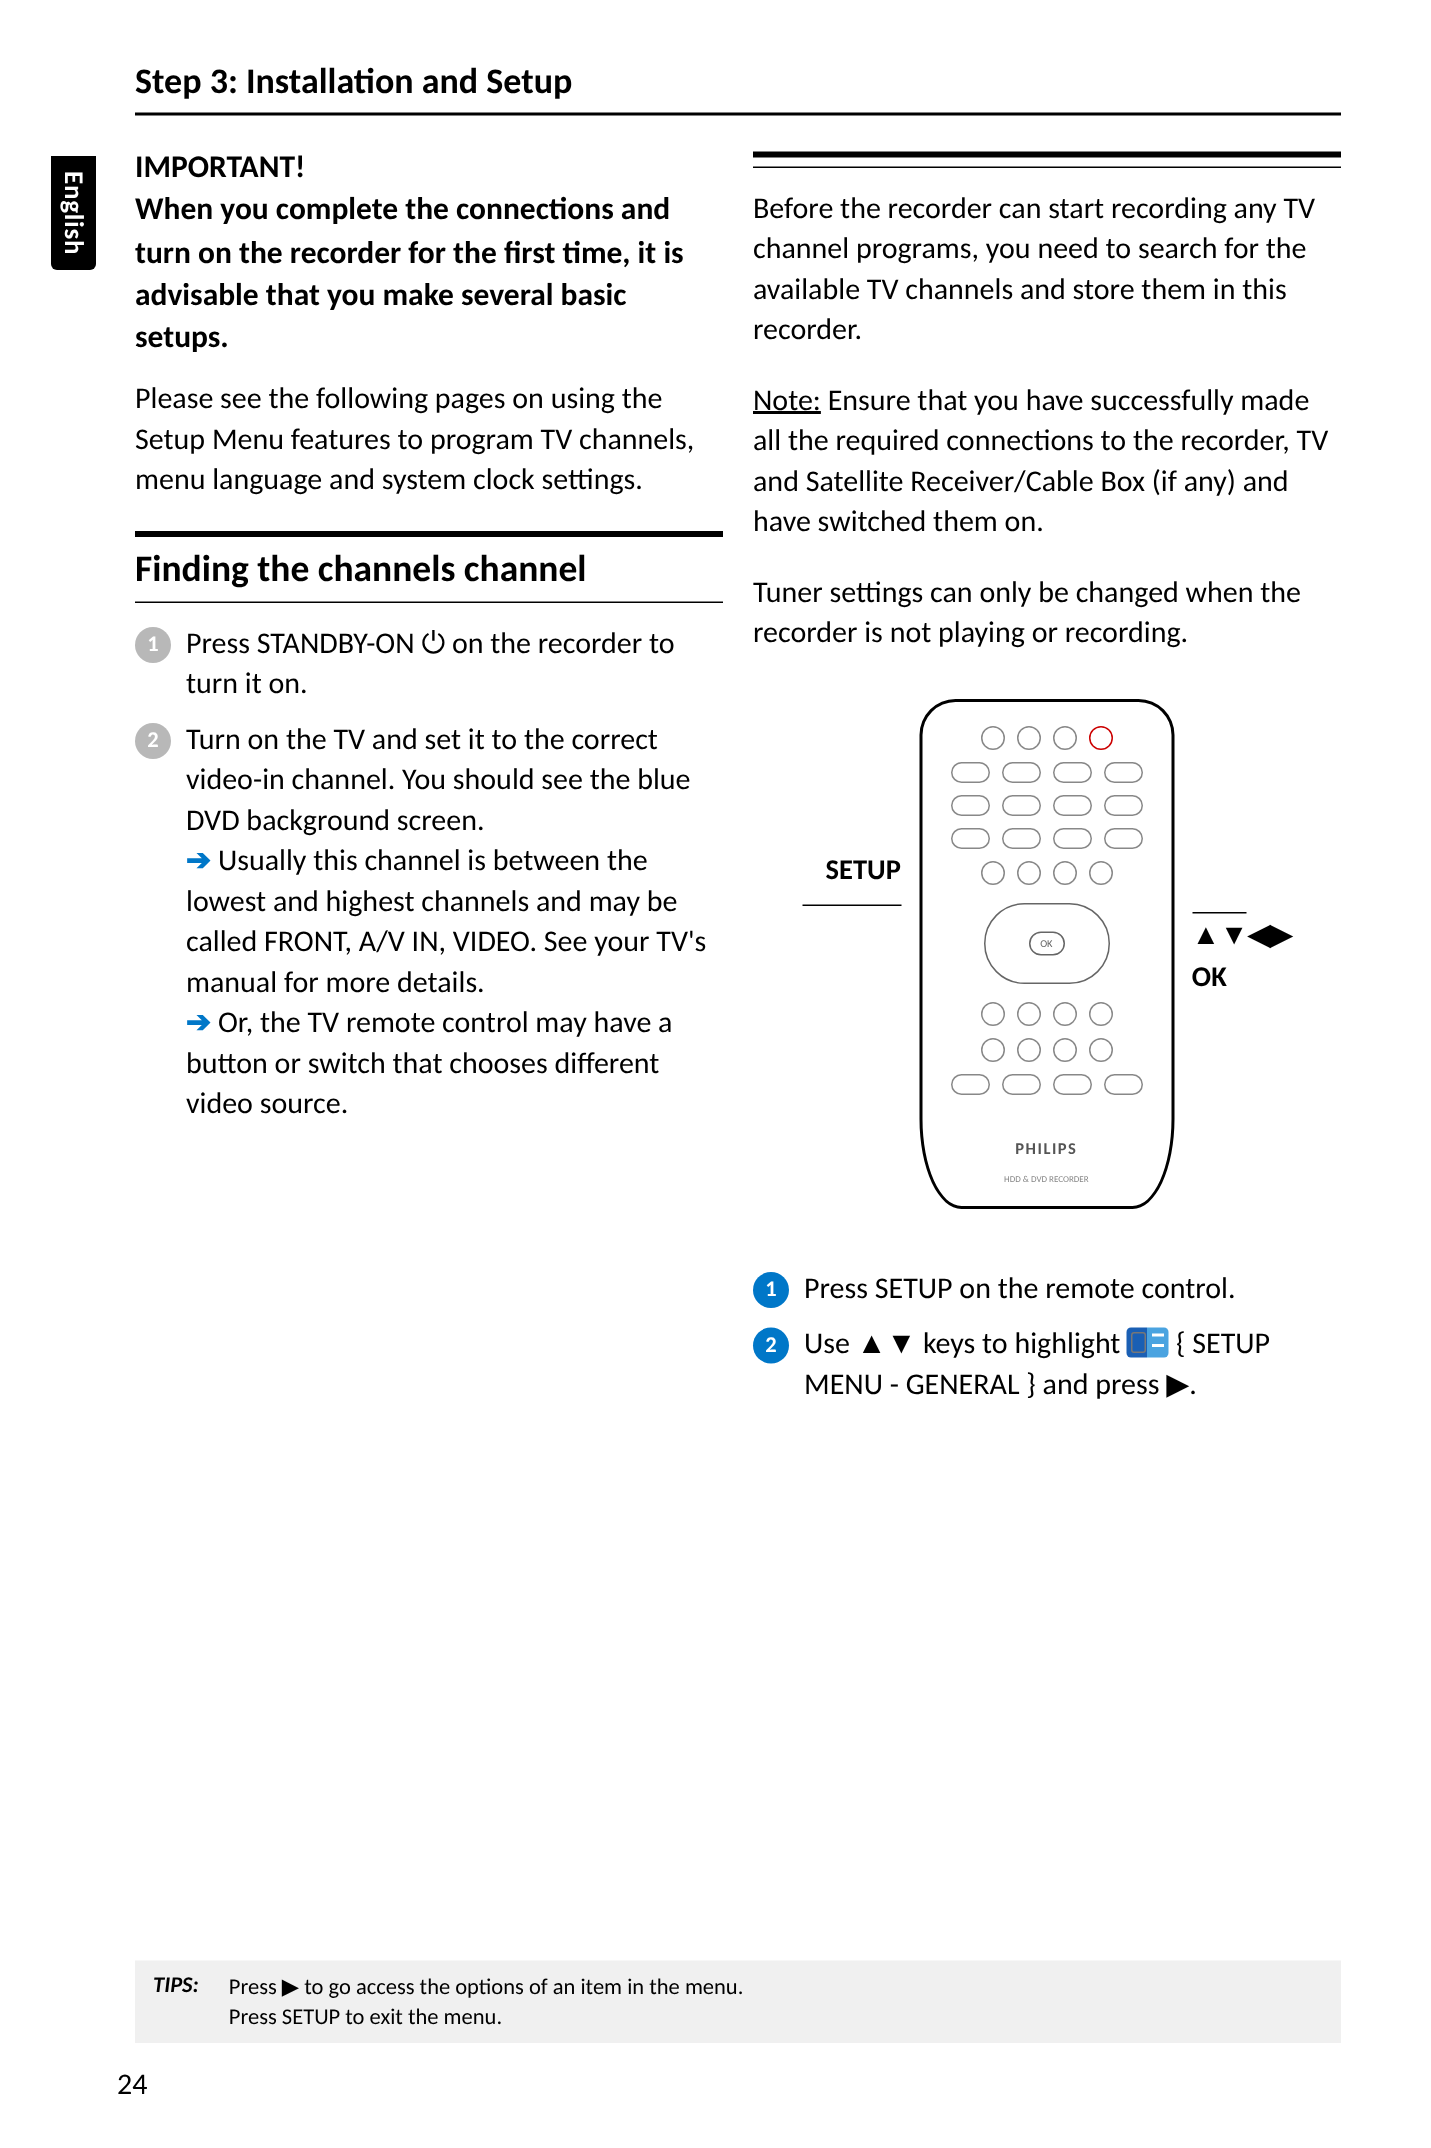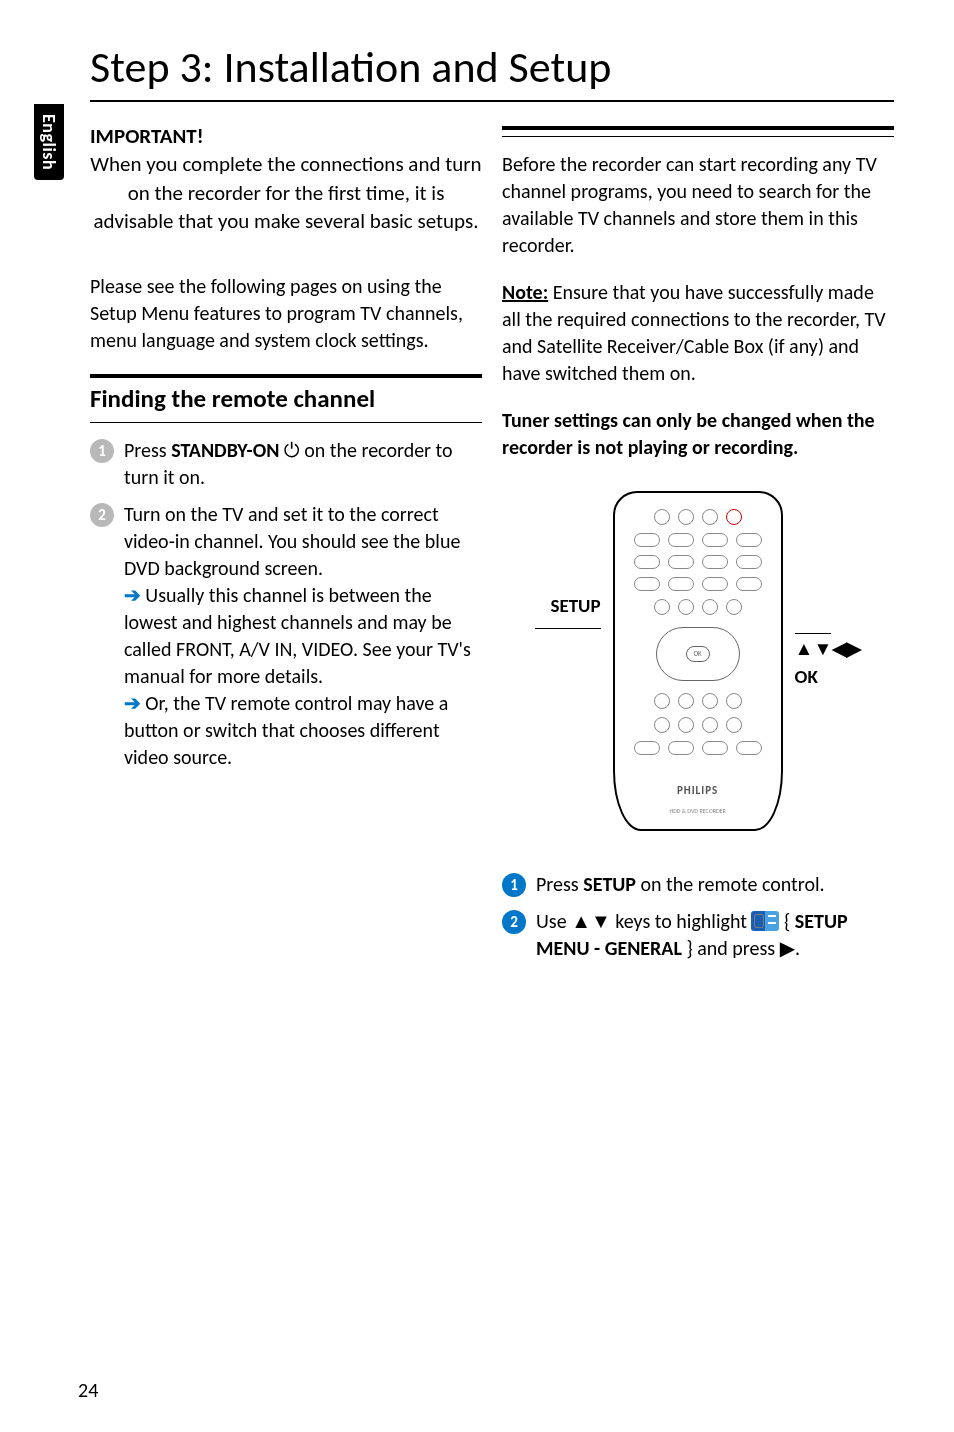--- a/index.html
+++ b/index.html
@@ -1,37 +1,37 @@
 <!DOCTYPE html>
 <html><head>
 <meta charset="utf-8">
 <style>
   * { box-sizing: border-box; margin: 0; padding: 0; }
   html, body { width: 954px; height: 1432px; background: #fff; font-family: "Gill Sans", "Gill Sans MT", Calibri, "Trebuchet MS", sans-serif; color: #000; }
   .page { position: relative; width: 954px; height: 1432px; padding: 40px 60px 50px 90px; }
   .lang-tab { position: absolute; left: 34px; top: 104px; background: #000; color: #fff; font-weight: bold; font-size: 18px; writing-mode: vertical-rl; padding: 10px 4px; border-radius: 0 0 4px 4px; letter-spacing: 0.5px; }
-  h1.title { font-size: 44px; font-weight: 400; margin-bottom: 6px; }
+  h1.title { font-size: 24px; font-weight: 700; margin-bottom: 6px; }
   .title-rule { border: none; border-top: 2px solid #000; margin-bottom: 20px; }
   .columns { display: flex; gap: 20px; }
   .col { flex: 1; font-size: 20px; line-height: 1.35; }
   .imp-head { font-weight: 800; font-size: 21px; }
-  .imp-body { font-weight: 400; font-size: 21px; margin-bottom: 38px; text-align: center; }
+  .imp-body { font-weight: 700; font-size: 21px; margin-bottom: 14px; }
   .para { margin-bottom: 20px; }
   .sec-rule-thick { border: none; border-top: 4px solid #000; margin: 18px 0 4px 0; }
   .sec-rule-thick.long { margin-top: 4px; }
   .sec-rule-thin { border: none; border-top: 1.5px solid #000; margin: 6px 0 14px 0; }
   h2.sec { font-size: 25px; font-weight: 800; margin: 2px 0; }
   .step { display: flex; gap: 10px; margin: 10px 0 8px 0; }
   .circle { flex: 0 0 24px; width: 24px; height: 24px; border-radius: 50%; display: flex; align-items: center; justify-content: center; font-weight: 700; color: #fff; font-size: 15px; margin-top: 2px; }
   .grey { background: #b8b8b8; }
   .blue { background: #0077c8; }
   .step-body { flex: 1; }
   .arrow { color: #0077c8; font-weight: 700; }
   .u { text-decoration: underline; }
-  .bold { font-weight: 700; }
+  .bold { font-weight: 400; }
   .remote-wrap { display: flex; align-items: center; justify-content: center; gap: 12px; margin: 30px 0 40px 0; }
   .setup-label { font-weight: 800; font-size: 19px; }
   .setup-line { width: 66px; border-top: 1.5px solid #000; margin-top: 10px; }
   .remote { width: 170px; height: 340px; border: 2px solid #000; border-radius: 24px 24px 28px 28px / 24px 24px 60px 60px; padding: 16px 14px 14px 14px; display: flex; flex-direction: column; gap: 8px; align-items: center; }
   .brow { display: flex; gap: 8px; }
   .btn { width: 26px; height: 14px; border: 1.3px solid #888; border-radius: 7px; }
   .btn.rd { border-color: #c00; }
   .btn.round { width: 16px; height: 16px; border-radius: 50%; }
   .dpad { width: 84px; height: 54px; border: 1.5px solid #666; border-radius: 28px; position: relative; margin: 4px 0; }
   .ok { position: absolute; left: 50%; top: 50%; transform: translate(-50%,-50%); width: 24px; height: 16px; border: 1.3px solid #666; border-radius: 8px; font-size: 7px; display:flex; align-items:center; justify-content:center; color:#666; }
@@ -60,21 +60,21 @@
 
   <div class="columns">
 
     <div class="col">
       <div class="imp-head">IMPORTANT!</div>
       <div class="imp-body">When you complete the connections and turn on the recorder for the first time, it is advisable that you make several basic setups.</div>
 
       <div class="para">Please see the following pages on using the Setup Menu features to program TV channels, menu language and system clock settings.</div>
 
       <hr class="sec-rule-thick">
-      <h2 class="sec">Finding the remote channel</h2>
+      <h2 class="sec">Finding the channels channel</h2>
       <hr class="sec-rule-thin">
 
       <div class="step">
         <div class="circle grey">1</div>
         <div class="step-body">
           <span>Press </span><span class="bold">STANDBY-ON</span><span> ⏻ </span><span>on the recorder to turn it on.</span>
         </div>
       </div>
 
       <div class="step">
@@ -177,15 +177,22 @@
         <div class="circle blue">2</div>
         <div class="step-body">
           <span>Use </span><span>▲▼</span><span> keys to highlight </span><span class="menu-icon"></span>
           <span>{ </span><span class="bold">SETUP MENU - GENERAL</span><span> } and press </span><span>▶</span><span>.</span>
         </div>
       </div>
 
     </div>
   </div>
 
+  <div class="tips-bar">
+    <div class="tips-label">TIPS:</div>
+    <div class="tips-body">
+      <div><span>Press </span><span>▶</span><span> to go access the options of an item in the menu.</span></div>
+      <div><span>Press </span><span class="bold">SETUP</span><span> to exit the menu.</span></div>
+    </div>
+  </div>
 
   <div class="page-num">24</div>
 </div>
 
 </body></html>

